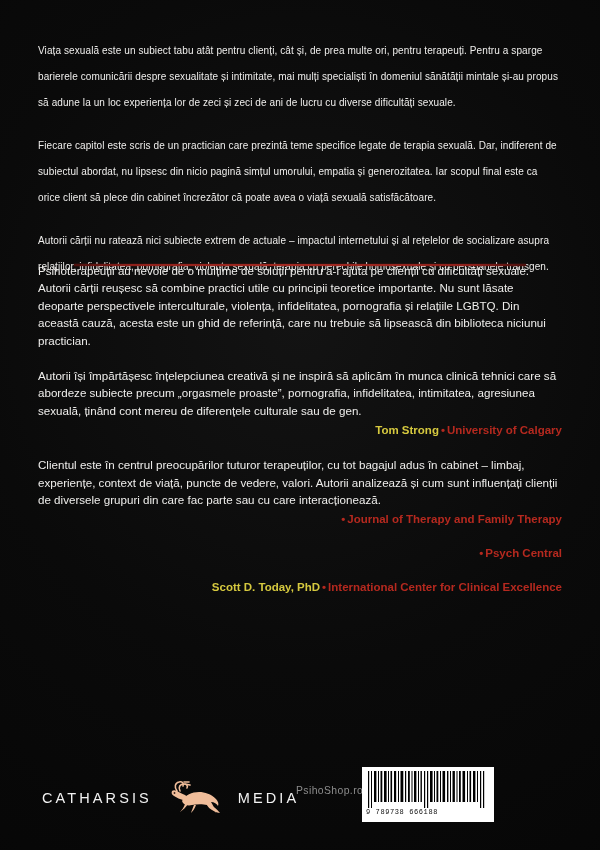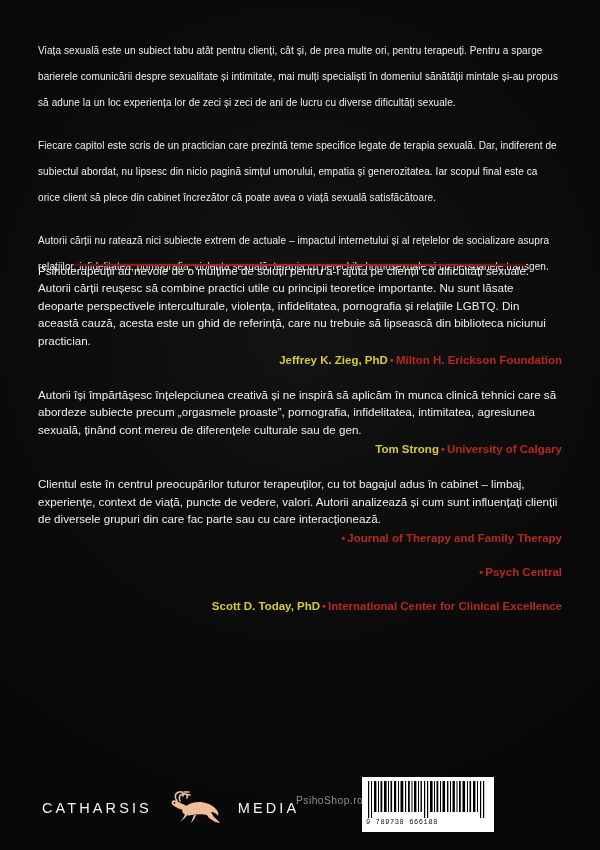--- a/index.html
+++ b/index.html
@@ -74,21 +74,21 @@
     font-weight: bold;
   }
   .attrib .who { color: #d6c93f; }
   .attrib .dot { color: #b5291f; padding: 0 2px; }
   .attrib .org { color: #b5291f; }
 
   
   .footer {
     position: absolute;
     left: 0;
-    bottom: 4px;
+    bottom: 14px;
     width: 528px;
     height: 75px;
   }
   .imprint {
     position: absolute;
     left: 42px;
     top: 18px;
     display: flex;
     align-items: center;
     gap: 14px;
@@ -151,23 +151,20 @@
   </div>
 
   <div class="divider-wrap">
     <span class="divider"></span>
   </div>
 
   <div class="reviews">
 
     <div class="review">
       <p class="review-text">Psihoterapeuții au nevoie de o mulțime de soluții pentru a-i ajuta pe clienții cu dificultăți sexuale. Autorii cărții reușesc să combine practici utile cu principii teoretice importante. Nu sunt lăsate deoparte perspectivele interculturale, violența, infidelitatea, pornografia și relațiile LGBTQ. Din această cauză, acesta este un ghid de referință, care nu trebuie să lipsească din biblioteca niciunui practician.</p>
-      <div class="attrib">
-        <span class="who">Jeffrey K. Zieg, PhD</span><span class="dot">•</span><span class="org">Milton H. Erickson Foundation</span>
-      </div>
     </div>
 
     <div class="review">
       <p class="review-text">Autorii își împărtășesc înțelepciunea creativă și ne inspiră să aplicăm în munca clinică tehnici care să abordeze subiecte precum „orgasmele proaste”, pornografia, infidelitatea, intimitatea, agresiunea sexuală, ținând cont mereu de diferențele culturale sau de gen.</p>
       <div class="attrib">
         <span class="who">Tom Strong</span><span class="dot">•</span><span class="org">University of Calgary</span>
       </div>
     </div>
 
     <div class="review">

